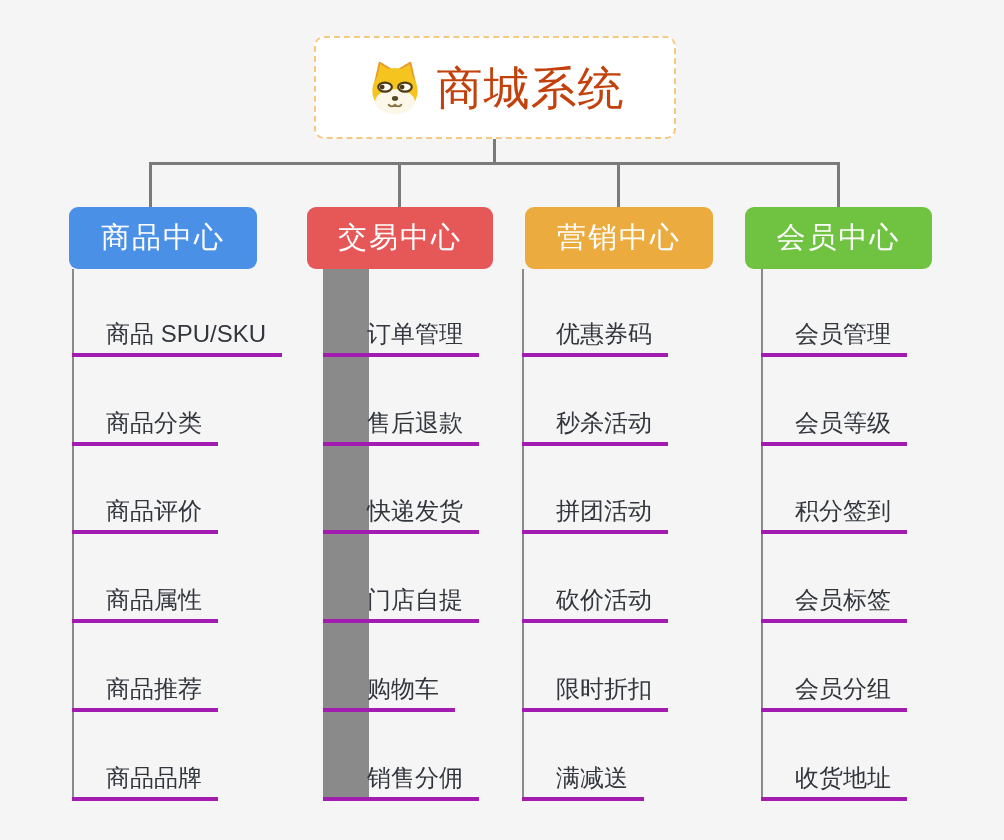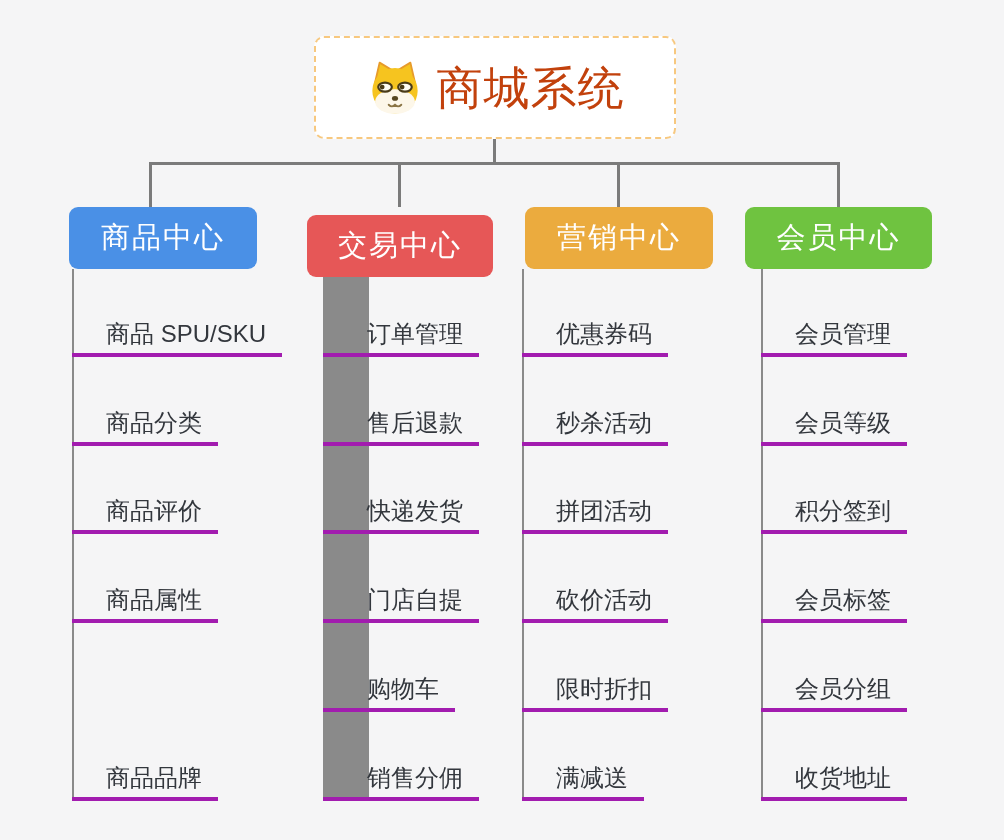--- a/index.html
+++ b/index.html
@@ -18,21 +18,21 @@
     display:flex;align-items:center;justify-content:center;gap:13px;
   }
   .root-title{font-size:46px;color:#c2410c;letter-spacing:1px;line-height:1;}
 
   .branch{
     position:absolute;top:207px;height:62px;border-radius:9px;
     display:flex;align-items:center;justify-content:center;
     color:#ffffff;font-size:29px;letter-spacing:2px;
   }
   .b0{left:69px;width:188px;}
-  .b1{left:307px;width:186px;margin-top:8px;}
+  .b1{left:307px;width:186px;}
   .b2{left:525px;width:188px;}
   .b3{left:745px;width:187px;text-align:right;}
 
   .leaf{
     position:absolute;height:48px;box-sizing:border-box;
     border-bottom:4px solid #a21caf;
     padding:0 16px 7px 34px;
     display:flex;align-items:flex-end;
     font-size:24px;color:#33373d;white-space:nowrap;line-height:1;
   }
@@ -79,20 +79,21 @@
 
   <div class="branch b0" style="background: rgb(74, 144, 230);">商品中心</div>
   <div class="branch b1" style="background: rgb(230, 87, 87);">交易中心</div>
   <div class="branch b2" style="background: rgb(235, 171, 62);">营销中心</div>
   <div class="branch b3" style="background: rgb(111, 195, 64);">会员中心</div>
 
   <div class="leaf c0 r0">商品 SPU/SKU</div>
   <div class="leaf c0 r1">商品分类</div>
   <div class="leaf c0 r2">商品评价</div>
   <div class="leaf c0 r3">商品属性</div>
+  <div class="leaf c0 r4">商品推荐</div>
   <div class="leaf c0 r5">商品品牌</div>
 
   <div class="leaf c1 r0">订单管理</div>
   <div class="leaf c1 r1">售后退款</div>
   <div class="leaf c1 r2">快递发货</div>
   <div class="leaf c1 r3">门店自提</div>
   <div class="leaf c1 r4">购物车</div>
   <div class="leaf c1 r5">销售分佣</div>
 
   <div class="leaf c2 r0">优惠券码</div>

